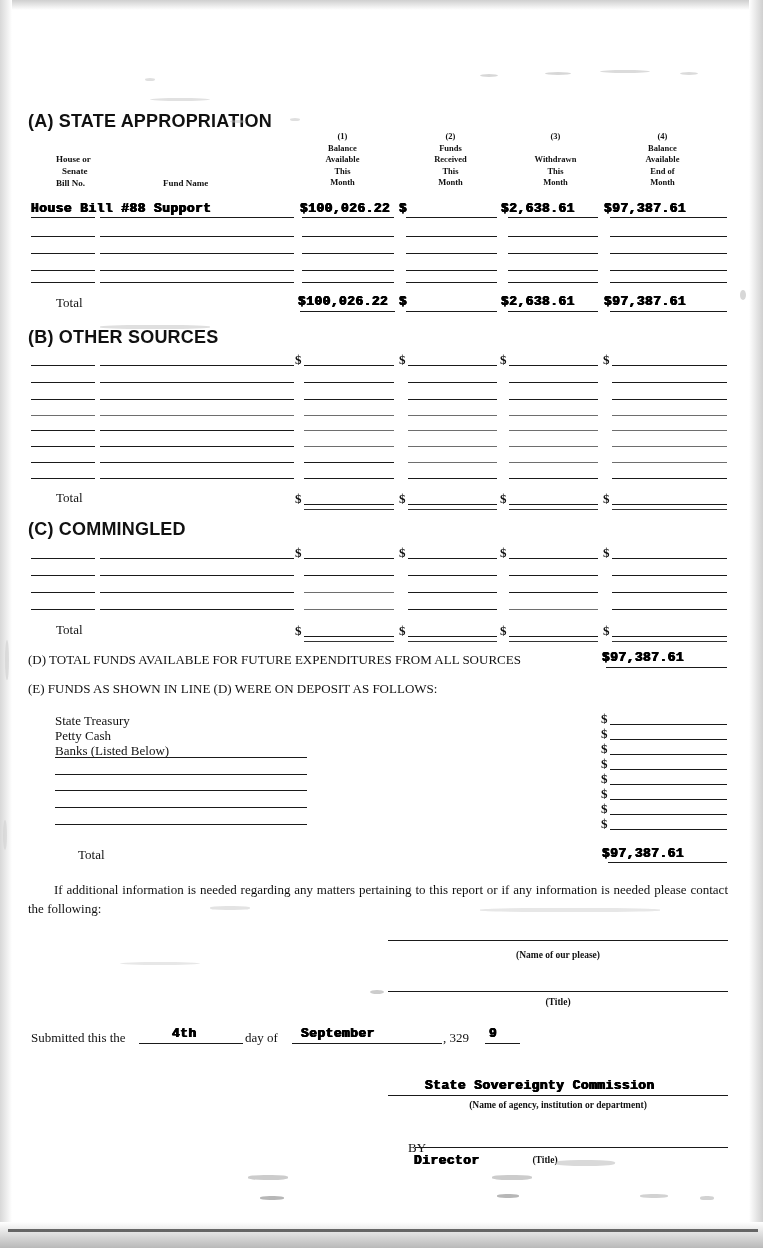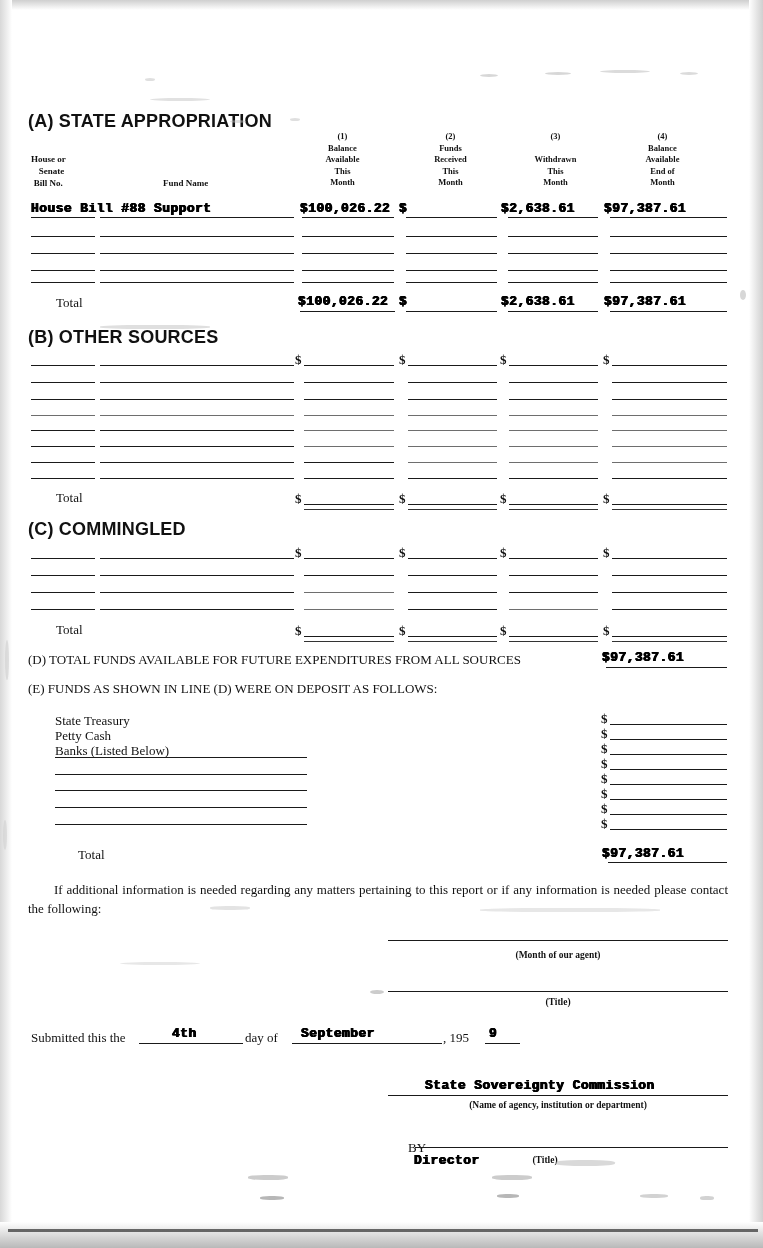--- a/index.html
+++ b/index.html
@@ -147,21 +147,21 @@
 <div class="page">
 
   <div class="scan-edge-top"></div>
   <div class="scan-edge-left"></div>
   <div class="scan-edge-right"></div>
   <div class="scan-edge-bottom"></div>
 
 
   <div class="sec-head" style="top:111px;">(A) STATE APPROPRIATION</div>
 
-  <div class="lefthead" style="left:31px; top:153px;text-align:center;">
+  <div class="lefthead" style="left:56px; top:153px;">
     <span>House or</span><br>
     <span style="margin-left:6px; display:inline-block;">Senate</span><br>
     <span>Bill No.</span>
   </div>
   <div class="lefthead" style="left:163px; top:177px;">Fund Name</div>
 
   <div class="colhead" style="left:300px; top:131px; width:85px;">
     <span class="num">(1)</span>
     <span class="num">Balance</span>
     <span class="num">Available</span>
@@ -421,32 +421,32 @@
     <div class="rule" style="left:55px; top:824px; width:252px;"></div>
   </div>
 
   <div class="total-label" style="left:78px; top:847px;">Total</div>
   <div class="typed" style="left:602px; top:846px;"><span>$</span><span>97,387.61</span></div>
   <div class="rule" style="left:608px; top:862px; width:119px;"></div>
 
   <div class="body-text just" style="left:28px; top:880px; width:700px; text-indent:26px;">If additional information is needed regarding any matters pertaining to this report or if any information is needed please contact the following:</div>
 
   <div class="rule" style="left:388px; top:940px; width:340px;"></div>
-  <div class="caption" style="left:388px; top:950px; width:340px;">(Month of our agent)</div>
+  <div class="caption" style="left:388px; top:950px; width:340px;">(Name of our please)</div>
 
   <div class="rule" style="left:388px; top:991px; width:340px;"></div>
   <div class="caption" style="left:388px; top:997px; width:340px;">(Title)</div>
 
   <div class="body-text" style="left:31px; top:1028px;">Submitted this the</div>
   <div class="typed" style="left:172px; top:1026px;">4th</div>
   <div class="rule" style="left:139px; top:1043px; width:104px;"></div>
   <div class="body-text" style="left:245px; top:1028px;">day of</div>
   <div class="typed" style="left:301px; top:1026px;">September</div>
   <div class="rule" style="left:292px; top:1043px; width:150px;"></div>
-  <div class="body-text" style="left:443px; top:1028px;">, 195</div>
+  <div class="body-text" style="left:443px; top:1028px;">, 329</div>
   <div class="typed" style="left:489px; top:1026px;">9</div>
   <div class="rule" style="left:485px; top:1043px; width:35px;"></div>
 
   <div class="typed" style="left:425px; top:1078px;text-align:center;">State Sovereignty Commission</div>
   <div class="rule" style="left:388px; top:1095px; width:340px;"></div>
   <div class="caption" style="left:388px; top:1100px; width:340px;">(Name of agency, institution or department)</div>
 
   <div class="body-text" style="left:408px; top:1138px;">BY</div>
   <div class="rule" style="left:415px; top:1147px; width:313px;"></div>
   <div class="typed" style="left:414px; top:1153px;">Director</div>

